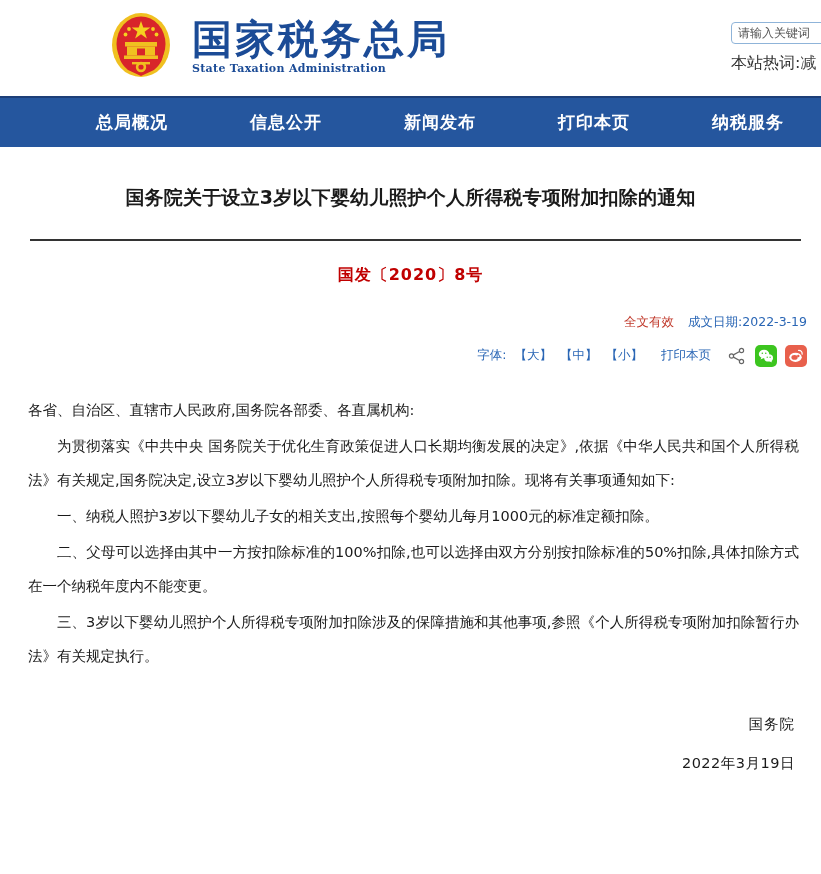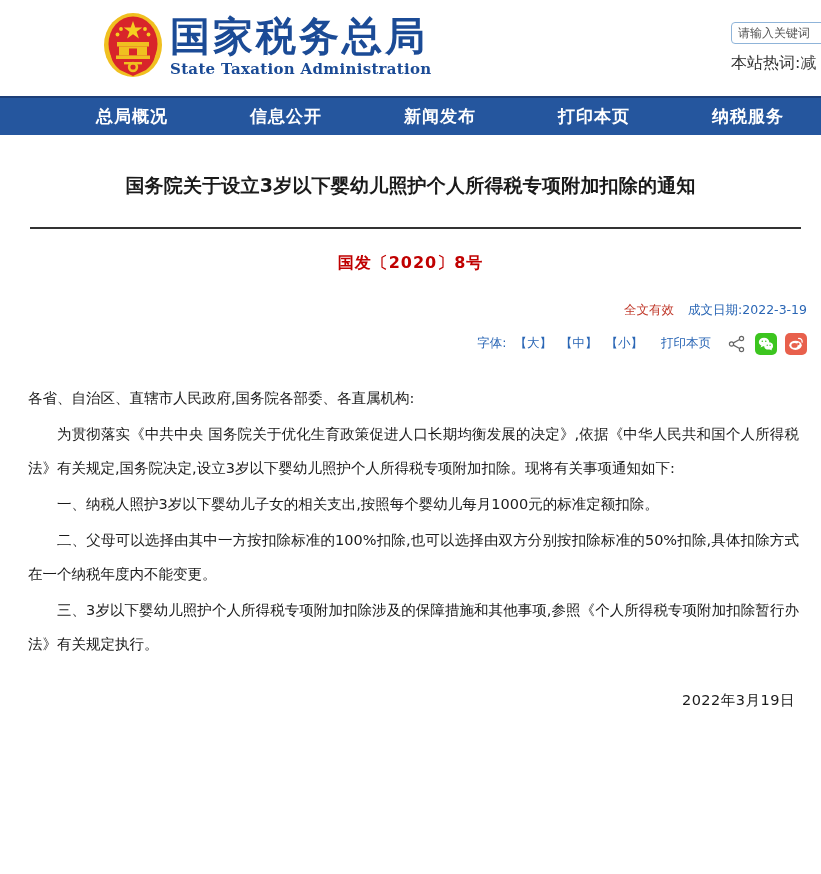--- a/index.html
+++ b/index.html
@@ -16,24 +16,25 @@
   }
 
   
   .header {
     position: relative;
     height: 96px;
     background: #ffffff;
   }
   .brand {
     position: absolute;
-    left: 96px;
+    left: 104px;
     top: 8px;
     display: flex;
     align-items: center;
+    gap: 14px;
   }
   .emblem {
     width: 74px;
     height: 74px;
     position: relative;
     flex: 0 0 auto;
   }
   .brand-text {
     display: flex;
     flex-direction: column;
@@ -44,21 +45,21 @@
     font-size: 40px;
     font-weight: bold;
     color: #1b4b96;
     letter-spacing: 3px;
     line-height: 1.12;
     white-space: nowrap;
     font-family: "DejaVu Sans", "Liberation Sans", sans-serif;
   }
   .brand-en {
     font-family: "DejaVu Serif", "Liberation Serif", serif;
-    font-size: 15px;
+    font-size: 11px;
     font-weight: bold;
     color: #1b4b96;
     letter-spacing: 0.3px;
     white-space: nowrap;
     margin-top: 1px;
   }
 
   .search-area {
     position: absolute;
     right: 0px;
@@ -87,21 +88,21 @@
     color: #333;
     white-space: nowrap;
     overflow: hidden;
   }
   .hotword-link {
     color: #444;
   }
 
   
   .navbar {
-    height: 39px;
+    height: 51px;
     background: #25569e;
     border-top: 2px solid #1d3f78;
     display: flex;
     align-items: center;
     padding-left: 96px;
     box-sizing: border-box;
   }
   .nav-item {
     color: #ffffff;
     font-size: 17px;
@@ -202,21 +203,21 @@
   }
   .p-indent { text-indent: 2em; }
 
   .sign-block {
     padding: 0 26px 0 0;
     text-align: right;
     font-size: 14.5px;
     color: #1a1a1a;
   }
   .sign-org  { margin-top: 42px; letter-spacing: 1px; }
-  .sign-date { margin-top: 30px; letter-spacing: 0.5px; }
+  .sign-date { margin-top: 20px; letter-spacing: 0.5px; }
 </style>
 </head>
 <body>
 
 <div class="header">
 
   <div class="brand">
     <div class="emblem">
       <svg viewBox="0 0 74 74" width="74" height="74" aria-hidden="true">
         <ellipse cx="37" cy="37" rx="29" ry="32" fill="#f0c020"></ellipse>
@@ -316,16 +317,17 @@
 
   <div class="body-text">
     <p>各省、自治区、直辖市人民政府,国务院各部委、各直属机构:</p>
     <p class="p-indent">为贯彻落实《中共中央 国务院关于优化生育政策促进人口长期均衡发展的决定》,依据《中华人民共和国个人所得税法》有关规定,国务院决定,设立3岁以下婴幼儿照护个人所得税专项附加扣除。现将有关事项通知如下:</p>
     <p class="p-indent">一、纳税人照护3岁以下婴幼儿子女的相关支出,按照每个婴幼儿每月1000元的标准定额扣除。</p>
     <p class="p-indent">二、父母可以选择由其中一方按扣除标准的100%扣除,也可以选择由双方分别按扣除标准的50%扣除,具体扣除方式在一个纳税年度内不能变更。</p>
     <p class="p-indent">三、3岁以下婴幼儿照护个人所得税专项附加扣除涉及的保障措施和其他事项,参照《个人所得税专项附加扣除暂行办法》有关规定执行。</p>
   </div>
 
   <div class="sign-block">
+    <div class="sign-org">国务院</div>
     <div class="sign-date">2022年3月19日</div>
   </div>
 
 </div>
 
 </body></html>

